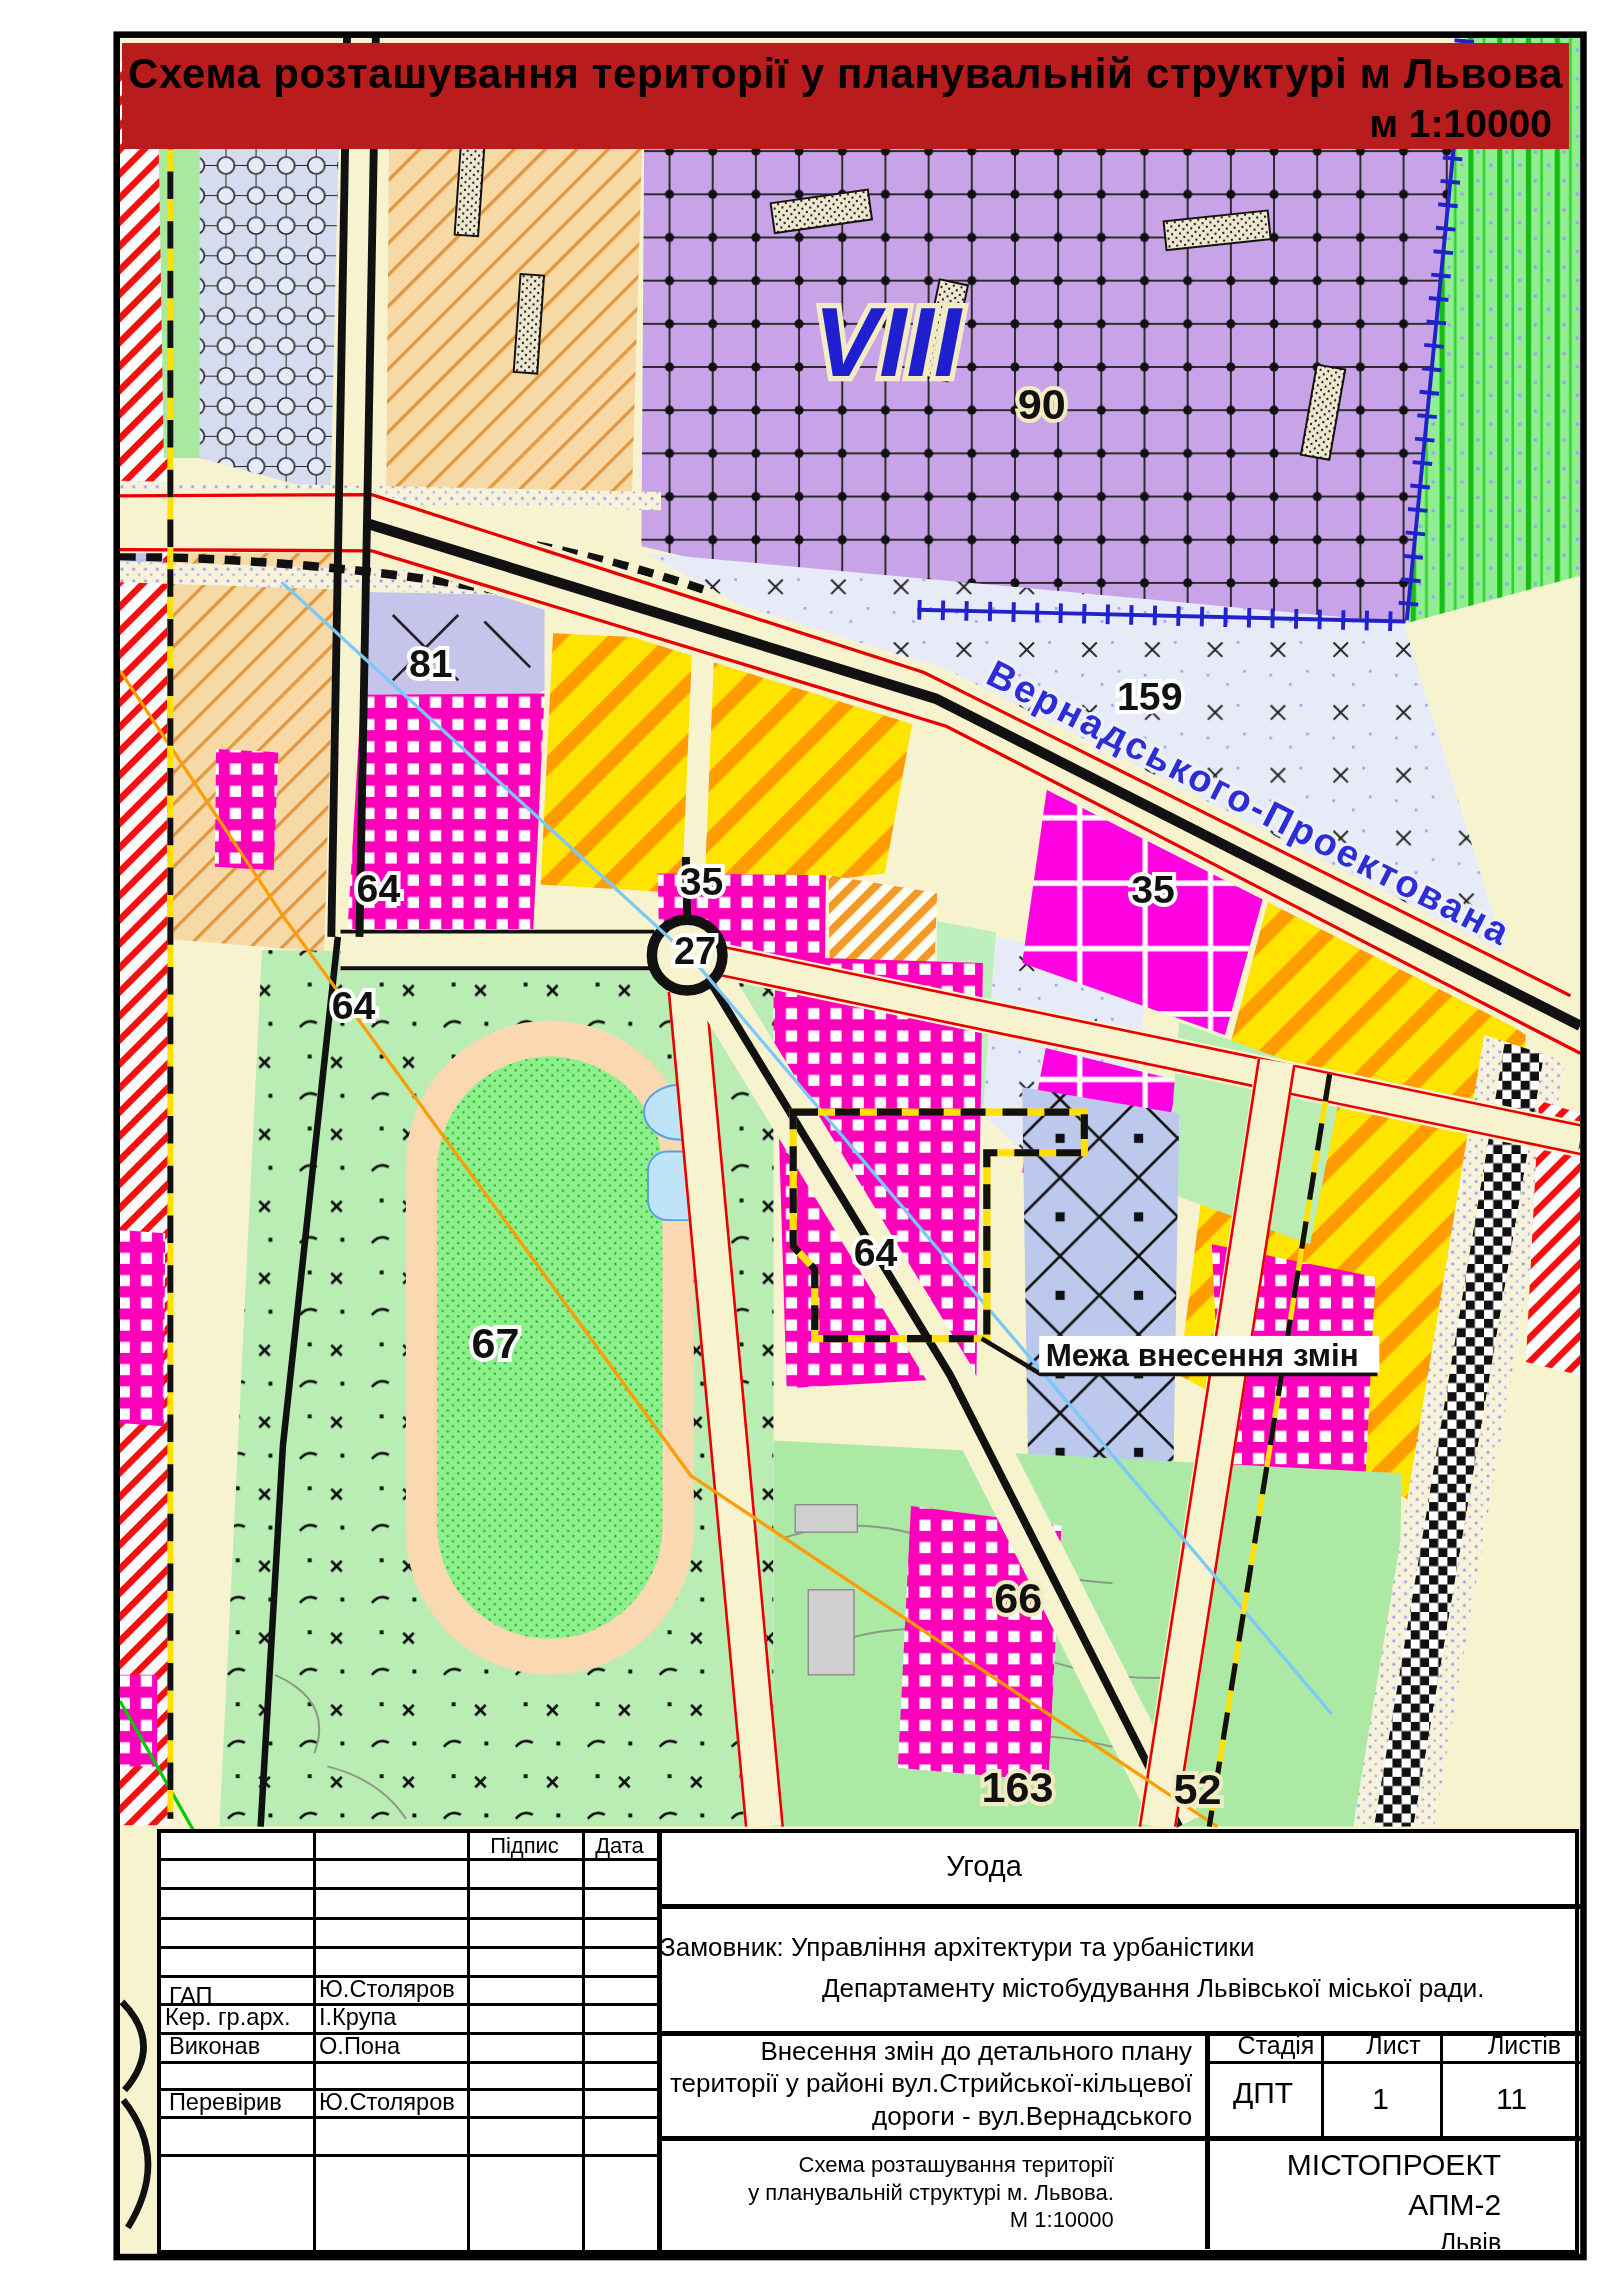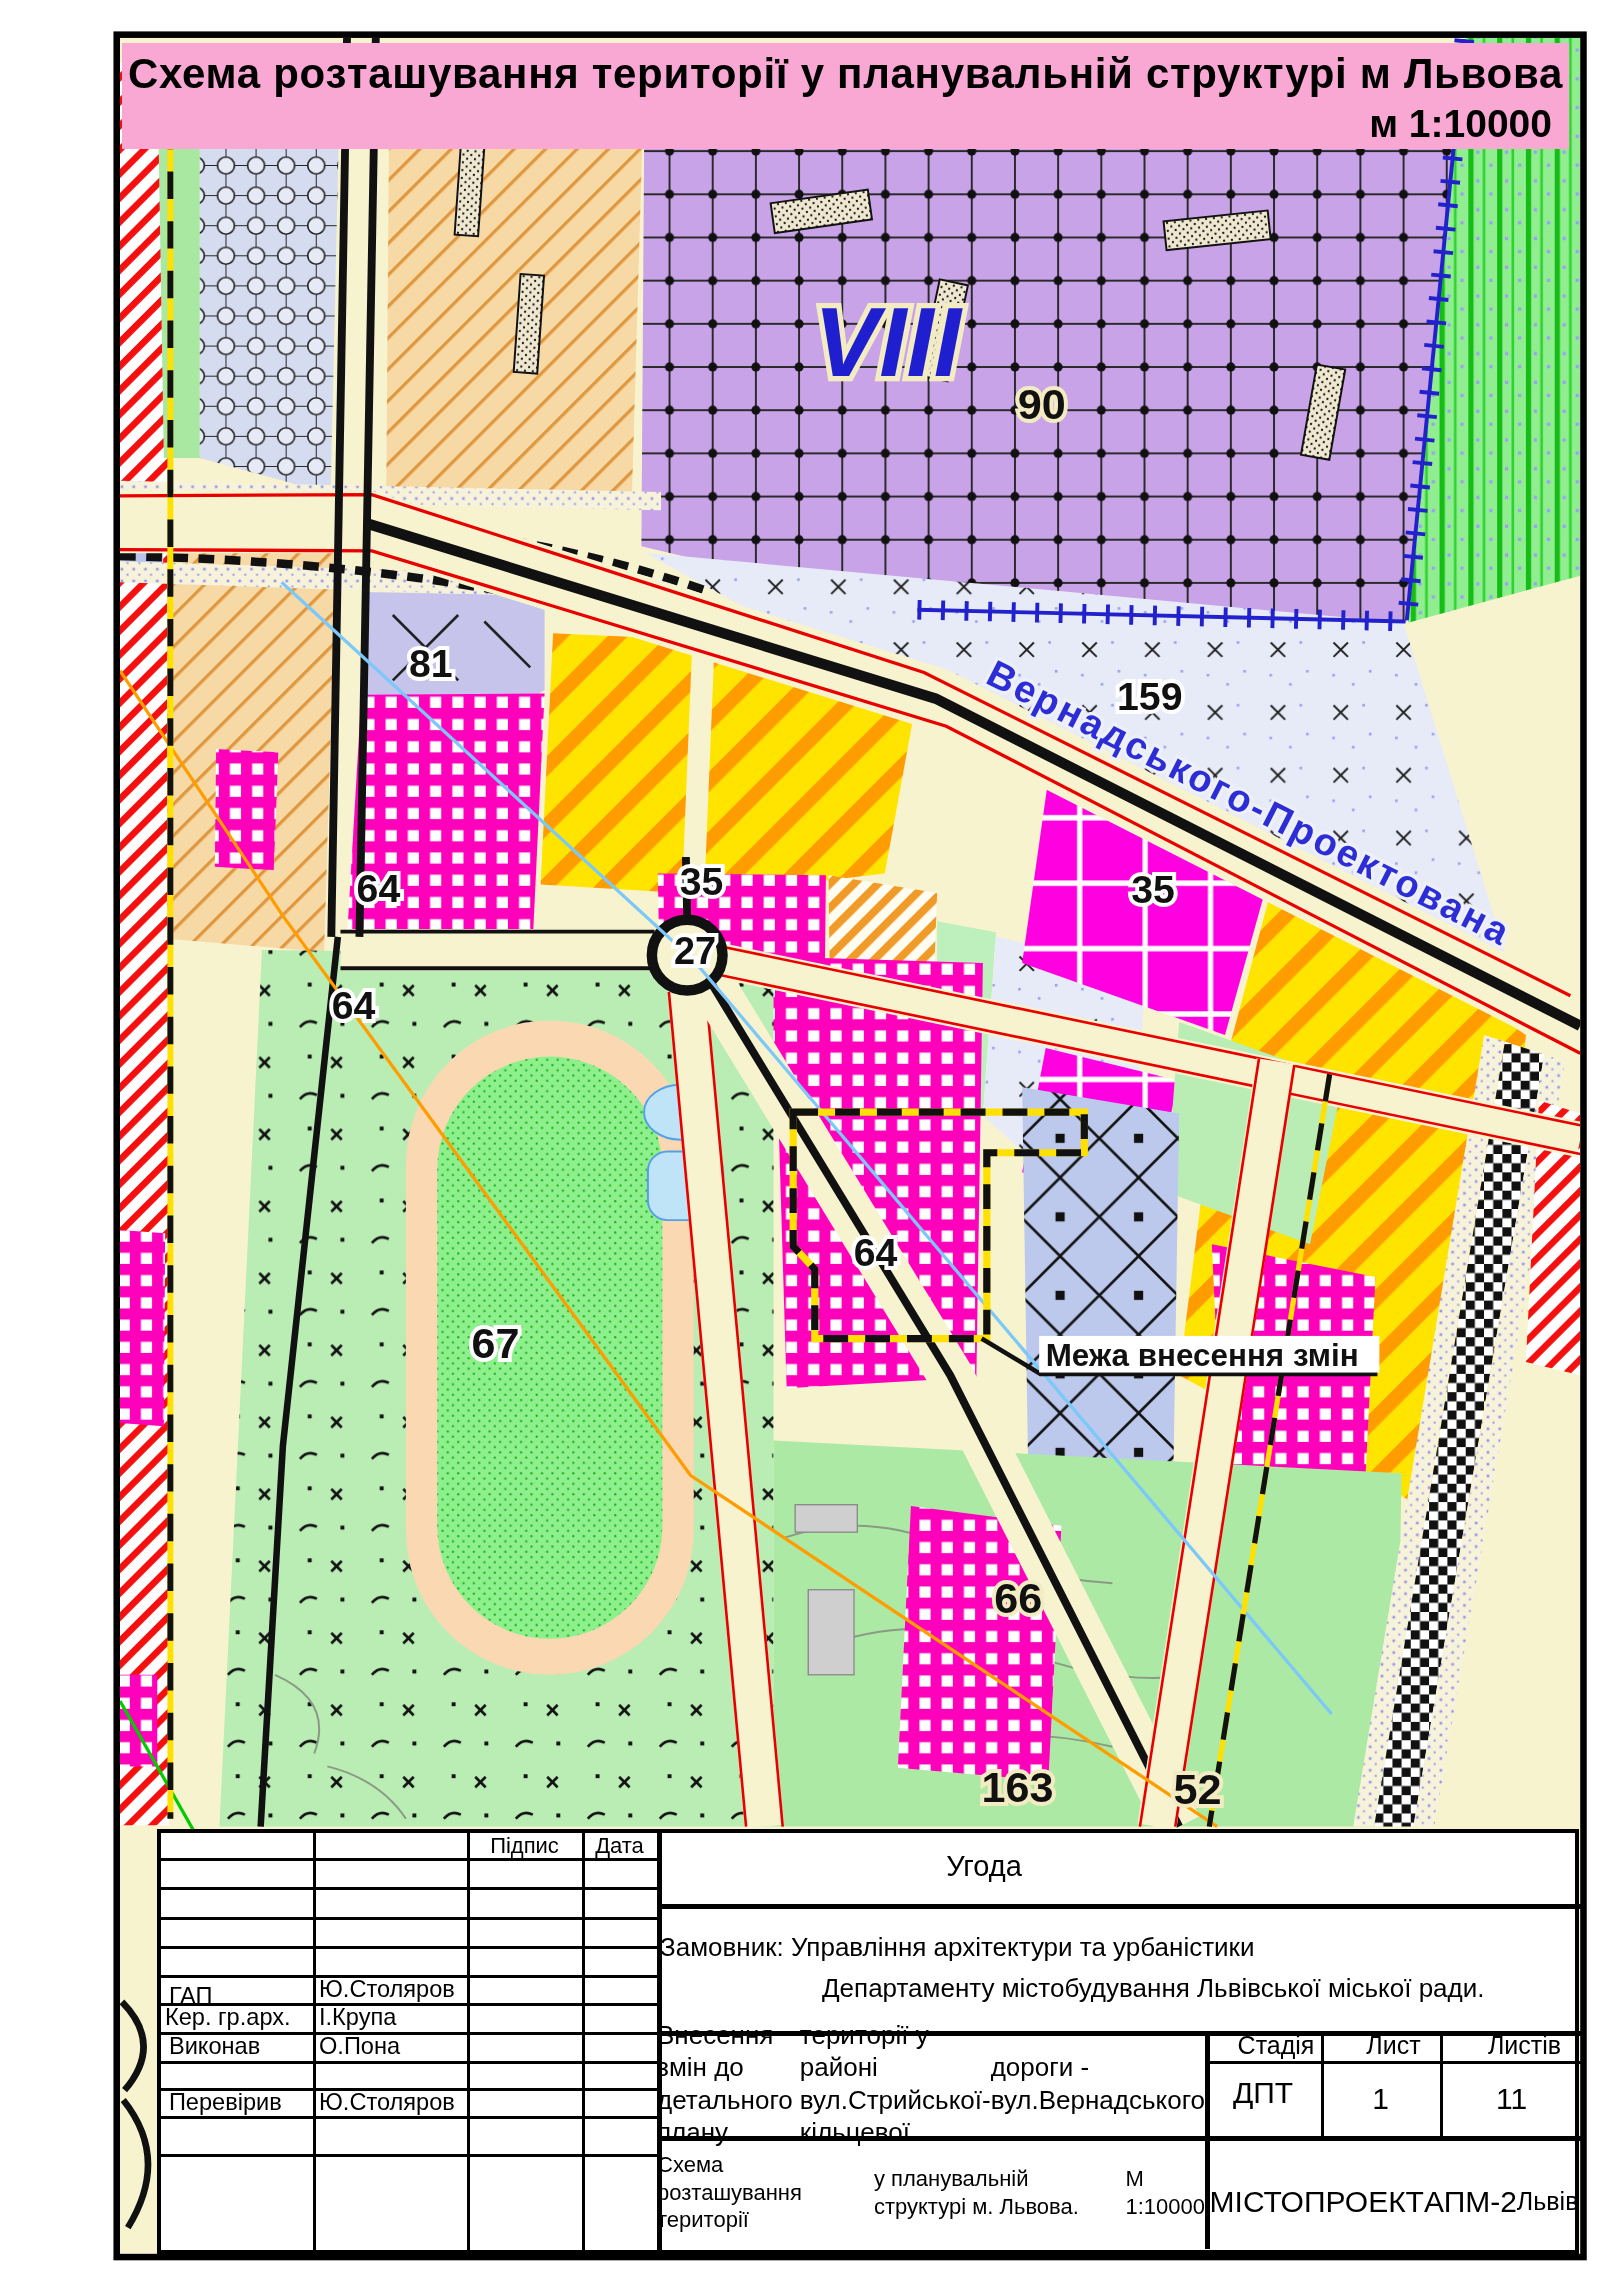--- a/index.html
+++ b/index.html
@@ -1,34 +1,34 @@
 <!DOCTYPE html>
 <html style="font-size:10.5px"><head>
 <meta charset="utf-8">
 <style>
   html,body{margin:0;padding:0;background:#888;}
   .sheet{position:relative;width:1623px;height:2295px;background:#ffffff;overflow:hidden;
          font-family:"Liberation Sans",sans-serif;}
   svg{position:absolute;left:0;top:0;}
-  .title-box{position:absolute;left:122px;top:43px;width:1447px;height:106px;background:#f9a8d4;z-index:5;}
+  .title-box{position:absolute;left:122px;top:43px;width:1447px;height:106px;background:#b91c1c;z-index:5;}
   .title-box .main{position:absolute;left:0;top:6.5px;width:100%;text-align:center;
       font-size:42px;font-weight:700;letter-spacing:0.7px;color:#000;white-space:nowrap;}
   .title-box .scale{position:absolute;right:17px;bottom:2.6px;font-size:39px;font-weight:700;color:#000;}
   
   .tb{position:absolute;left:157px;top:1829px;width:1422px;height:425px;background:#ffffff;
       border:4.6px solid #000;box-sizing:border-box;z-index:6;}
   .vl,.hl{position:absolute;background:#000;}
   .vl{width:2.6px;height:100%;top:0;}
   .hl{height:2.6px;left:0;}
   .vl.thick{width:4.6px;} .hl.thick{height:4.6px;}
   .cell{position:absolute;display:flex;align-items:center;justify-content:center;color:#000;}
   .cell.left{justify-content:flex-start;}
   .fs34{font-size:22px;} .fs36{font-size:23.6px;} .fs40{font-size:26px;} .fs44{font-size:29px;}
   .fs46{font-size:30px;} .fs38{font-size:25px;padding-left:13px;}
-  .stack{display:flex;flex-direction:row;align-items:center;line-height:1.25;}
+  .stack{display:flex;flex-direction:column;align-items:flex-end;line-height:1.25;}
 </style>
 </head>
 <body>
 
 <div class="sheet">
 
 <svg width="1623" height="2295" viewBox="0 0 2480 3508">
 <defs>
   <clipPath id="frameClip">
           <rect x="183" y="58" width="2232" height="3387"></rect>

